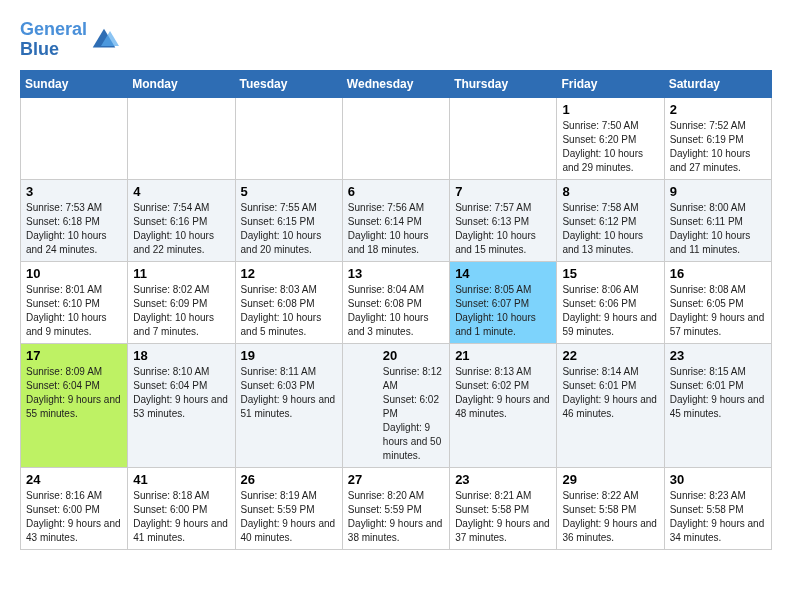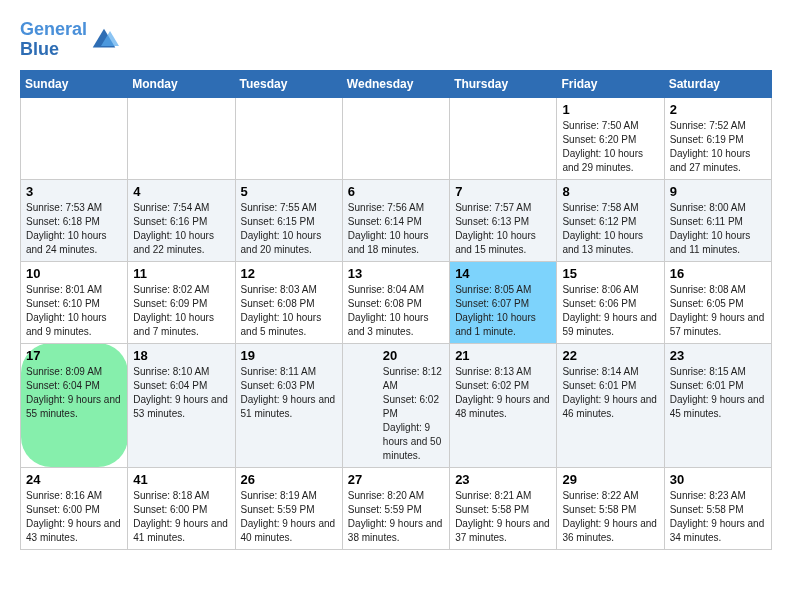--- a/index.html
+++ b/index.html
@@ -196,21 +196,21 @@
         <td style="background: rgb(255, 255, 255);">
           <span class="day-number">15</span>
           <div class="day-info">Sunrise: 8:06 AM<br>Sunset: 6:06 PM<br>Daylight: 9 hours and 59 minutes.</div>
         </td>
         <td style="background: rgb(255, 255, 255);">
           <span class="day-number">16</span>
           <div class="day-info">Sunrise: 8:08 AM<br>Sunset: 6:05 PM<br>Daylight: 9 hours and 57 minutes.</div>
         </td>
       </tr>
       <tr>
-        <td style="background: #86efac; border-radius: 30px;">
+        <td style="background: #bef264;">
           <span class="day-number">17</span>
           <div class="day-info">Sunrise: 8:09 AM<br>Sunset: 6:04 PM<br>Daylight: 9 hours and 55 minutes.</div>
         </td>
         <td style="background: rgb(240, 244, 248);">
           <span class="day-number">18</span>
           <div class="day-info">Sunrise: 8:10 AM<br>Sunset: 6:04 PM<br>Daylight: 9 hours and 53 minutes.</div>
         </td>
         <td style="background: rgb(240, 244, 248);">
           <span class="day-number">19</span>
           <div class="day-info">Sunrise: 8:11 AM<br>Sunset: 6:03 PM<br>Daylight: 9 hours and 51 minutes.</div>

